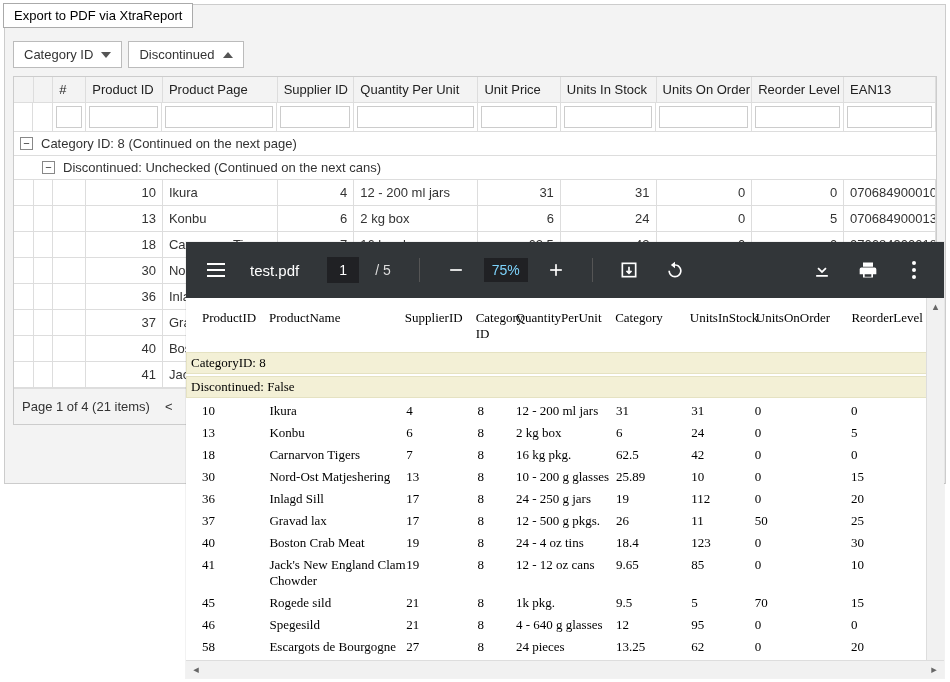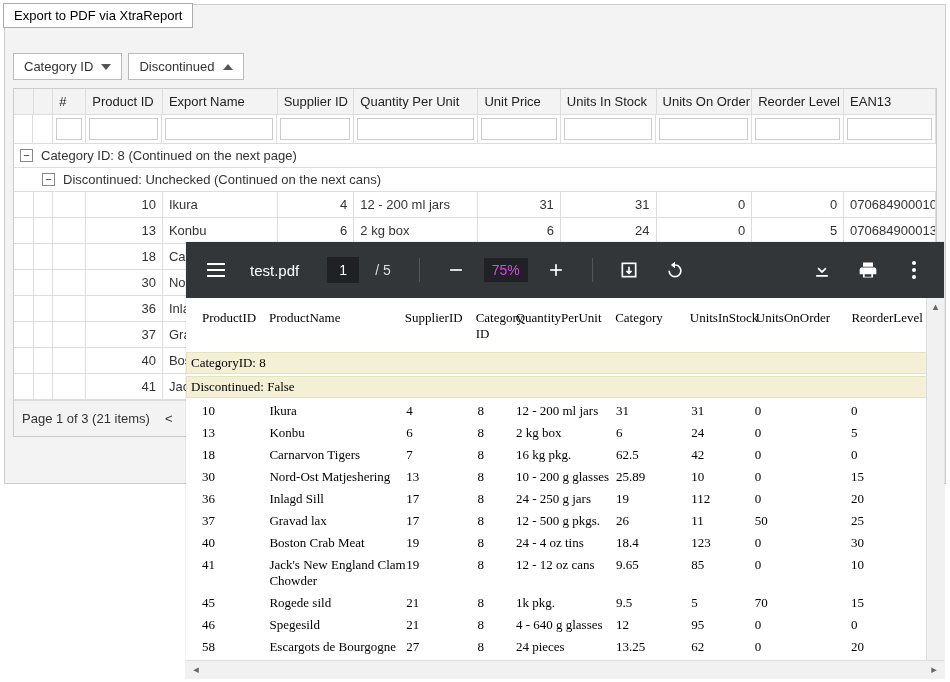--- a/index.html
+++ b/index.html
@@ -26,21 +26,21 @@
     position: absolute;
     top: -2px;
     left: -2px;
     background: #fff;
     border: 1px solid #aaa;
     padding: 4px 10px;
     font-size: 13px;
     cursor: pointer;
   }
   .group-chip-row {
-    margin-top: 40px;
+    margin-top: 28px;
     display: flex;
     gap: 6px;
     margin-bottom: 8px;
   }
   .group-chip {
     border: 1px solid #bbb;
     background: #fff;
     padding: 5px 10px;
     font-size: 13px;
     display: flex;
@@ -131,21 +131,21 @@
   }
   .menu-lines { display:flex; flex-direction:column; gap:4px; }
   .menu-lines span { width:18px; height:2px; background:#fff; display:block; }
   .pdf-title { font-size:15px; margin-left:6px; margin-right:18px; }
   .pg-input {
     width:32px; height:26px; background:#202124; color:#fff; border:none;
     text-align:center; font-size:14px;
   }
   .pg-total { font-size:14px; color:#ddd; margin:0 10px 0 6px;}
   .tb-sep { width:1px; height:24px; background:#555; margin:0 8px; }
-  .zoom-box { background:#202124; color:#d946ef; font-size:14px; padding:4px 8px; }
+  .zoom-box { background:#202124; color:#7dd3fc; font-size:14px; padding:4px 8px; }
   .tb-spacer { flex:1; }
   .pdf-content {
     flex:1; overflow:auto; background:#fff;
     font-family: 'Times New Roman', Times, serif;
     color:#000;
     position:relative;
   }
   .pdf-table { font-size:13px; }
   .pdf-hdr-row, .pdf-row {
     display:flex;
@@ -199,21 +199,21 @@
       <span class="sort-tri tri-up"></span>
     </div>
   </div>
 
   <div class="grid">
     <div class="hdr-row">
       <div class="cell c-exp1"></div>
       <div class="cell c-exp2"></div>
       <div class="cell c-num">#</div>
       <div class="cell c-pid">Product ID</div>
-      <div class="cell c-pname">Export Name</div>
+      <div class="cell c-pname">Product Page</div>
       <div class="cell c-sid">Supplier ID</div>
       <div class="cell c-qpu">Quantity Per Unit</div>
       <div class="cell c-uprice">Unit Price</div>
       <div class="cell c-uis">Units In Stock</div>
       <div class="cell c-uoo">Units On Order</div>
       <div class="cell c-rl">Reorder Level</div>
       <div class="cell c-ean">EAN13</div>
     </div>
     <div class="filter-row">
       <div class="cell c-exp1"></div>
@@ -348,21 +348,21 @@
           <div class="cell c-qpu"></div>
           <div class="cell c-uprice"></div>
           <div class="cell c-uis"></div>
           <div class="cell c-uoo"></div>
           <div class="cell c-rl"></div>
           <div class="cell c-ean"></div>
         </div>
       </div>
 
     <div class="pager">
-      <span>Page 1 of 3 (21 items)</span>
+      <span>Page 1 of 4 (21 items)</span>
       <span class="pg-btn">&lt;</span>
       <span class="pg-cur">[1]</span>
       <span class="pg-link">2</span>
       <span class="pg-link">3</span>
       <span class="pg-btn">&gt;</span>
     </div>
   </div>
 </div>
 
 <div class="pdf-viewer">

